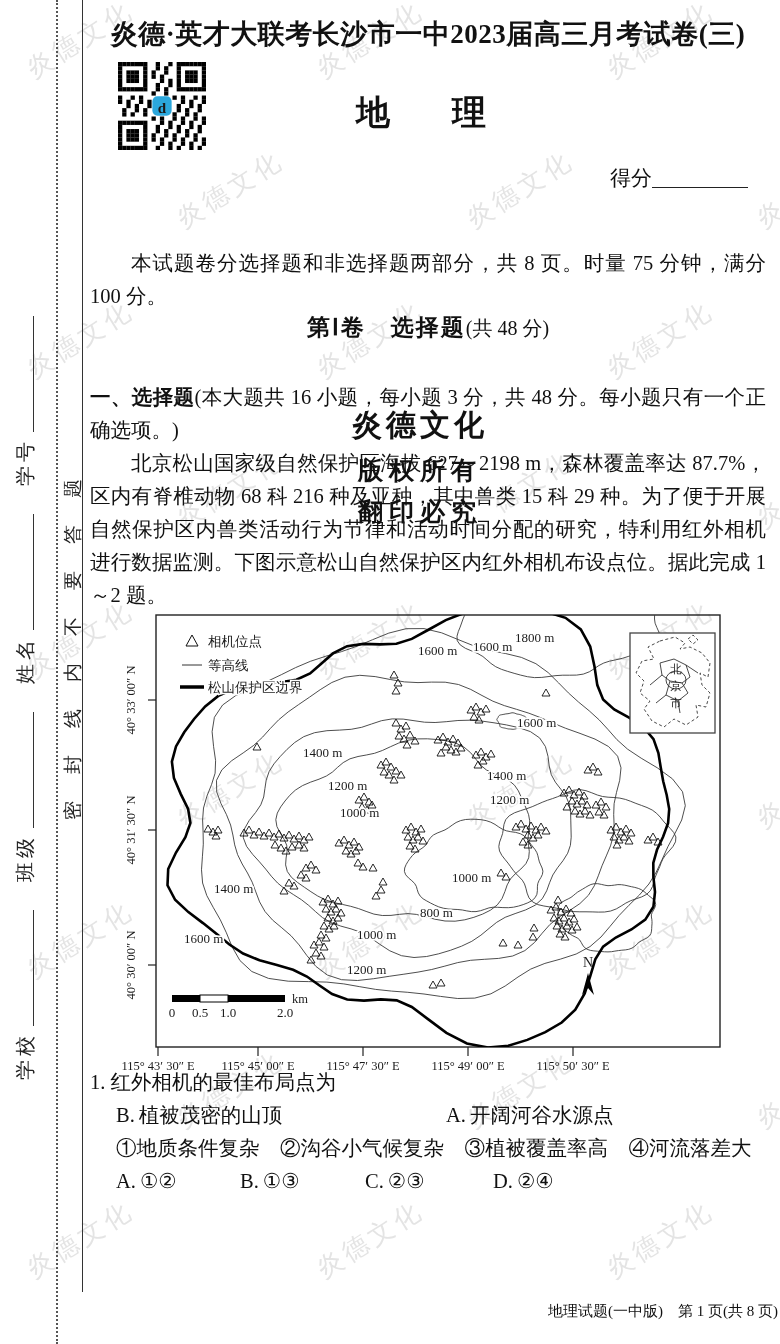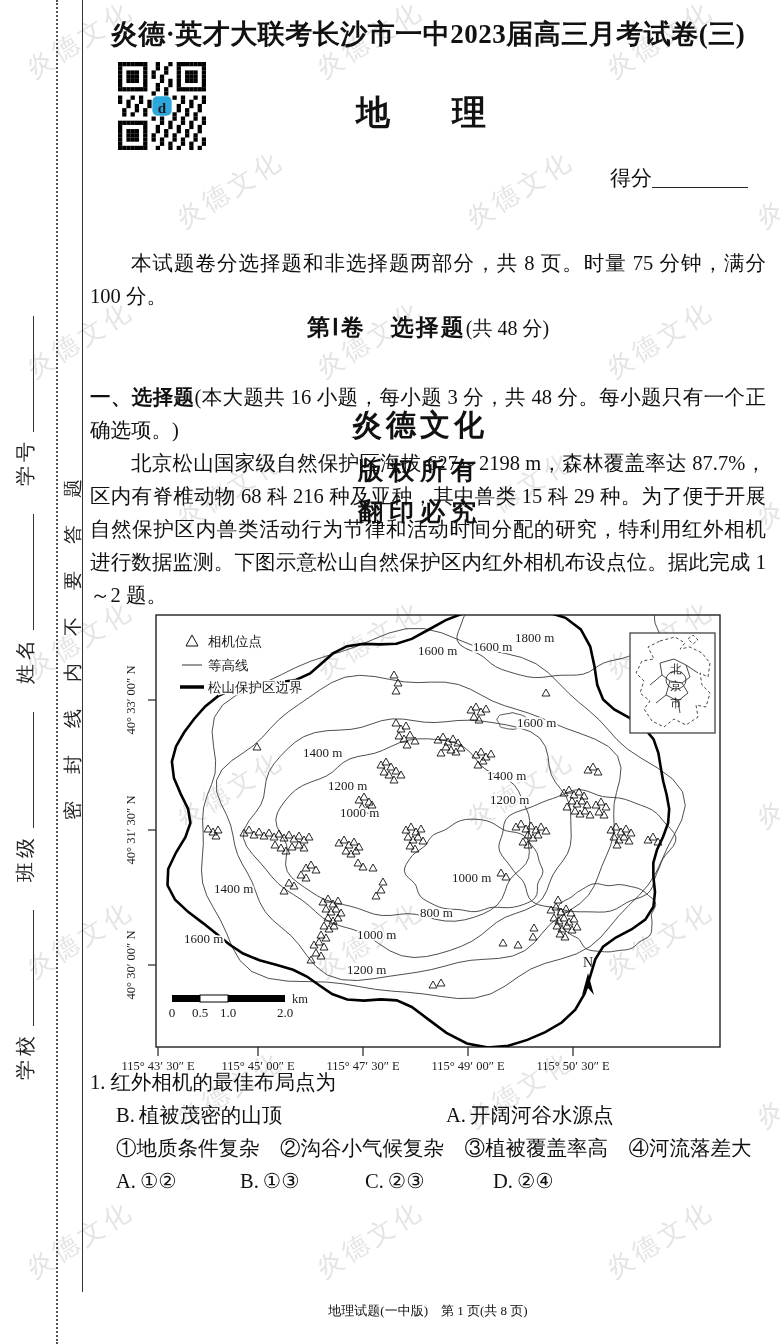--- a/index.html
+++ b/index.html
@@ -46,21 +46,21 @@
   .q-line{margin:0;}
   .optrow{display:flex;margin:0;}
   .optrow .cell{padding-left:26px;}
   .optrow.two .cell{width:330px;box-sizing:border-box;}
   .optrow.four .cell{box-sizing:border-box;}
   .optrow.four .c0{width:124px;}
   .optrow.four .c1{width:125px;}
   .optrow.four .c2{width:128px;}
   .opt-key{margin-right:4px;}
   .q-items{padding-left:26px;text-align:justify;}
-  .footer{top:1302px;left:0;width:676px;text-align:center;font-size:13px;}
+  .footer{top:1302px;left:12px;width:676px;text-align:right;font-size:15px;}
   
   svg text{font-family:"Liberation Serif",serif;fill:#1a1a1a;}
   .clabel{paint-order:stroke;stroke:#fff;stroke-width:3.5px;font-size:13px;}
   .lglabel{paint-order:stroke;stroke:#fff;stroke-width:3px;font-size:13.5px;}
 </style>
 </head>
 <body>
 
 <div class="page">
 

